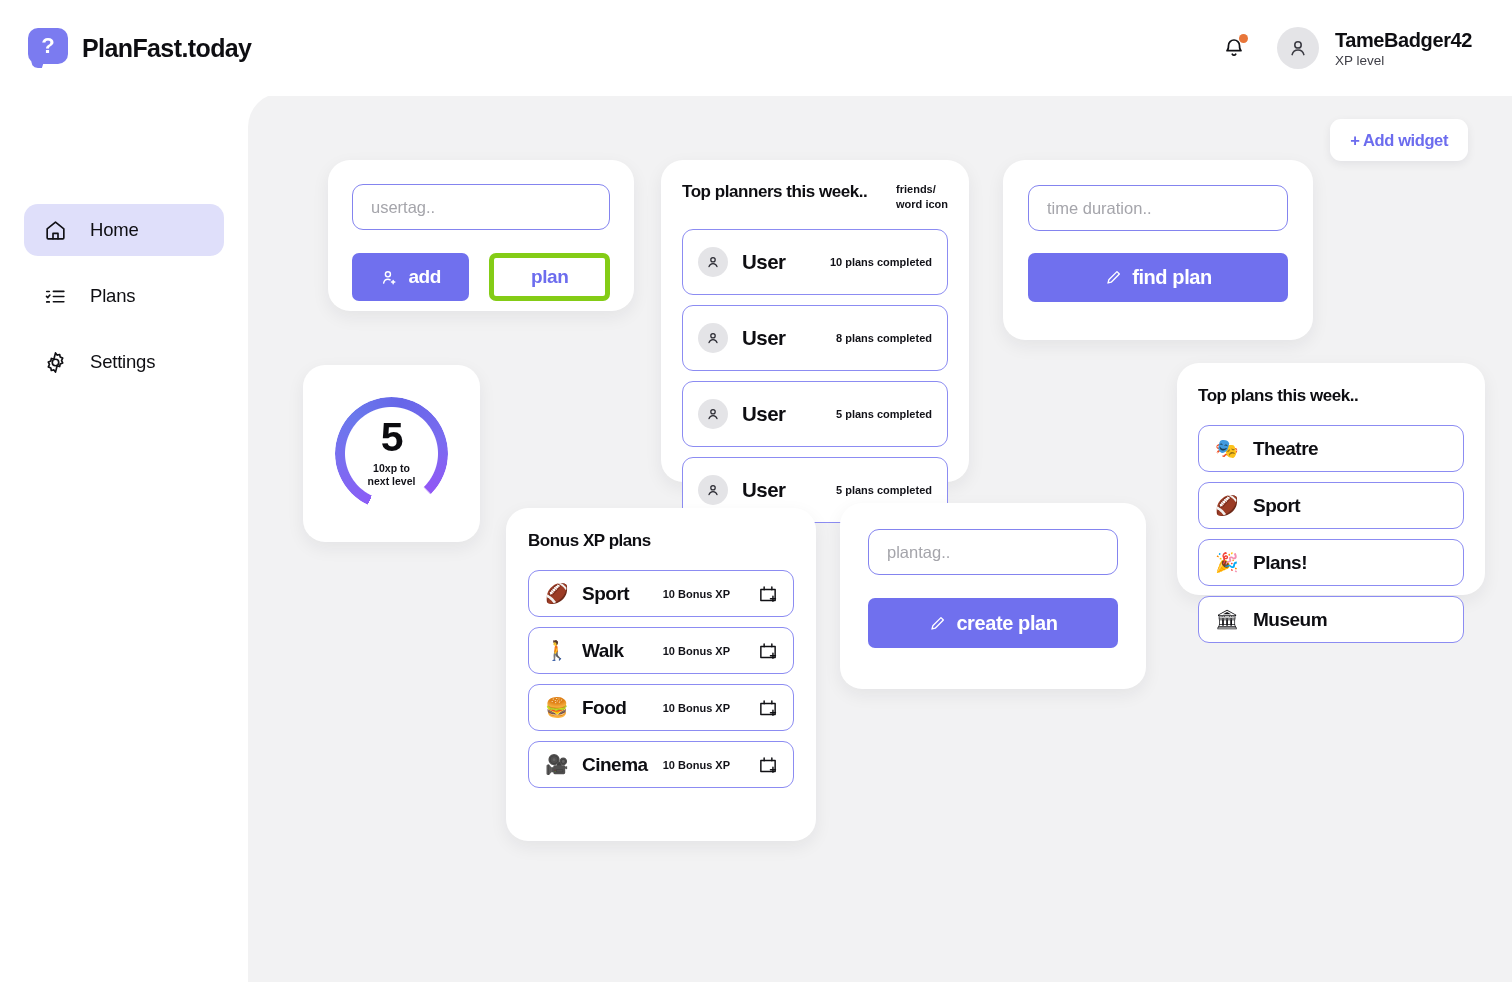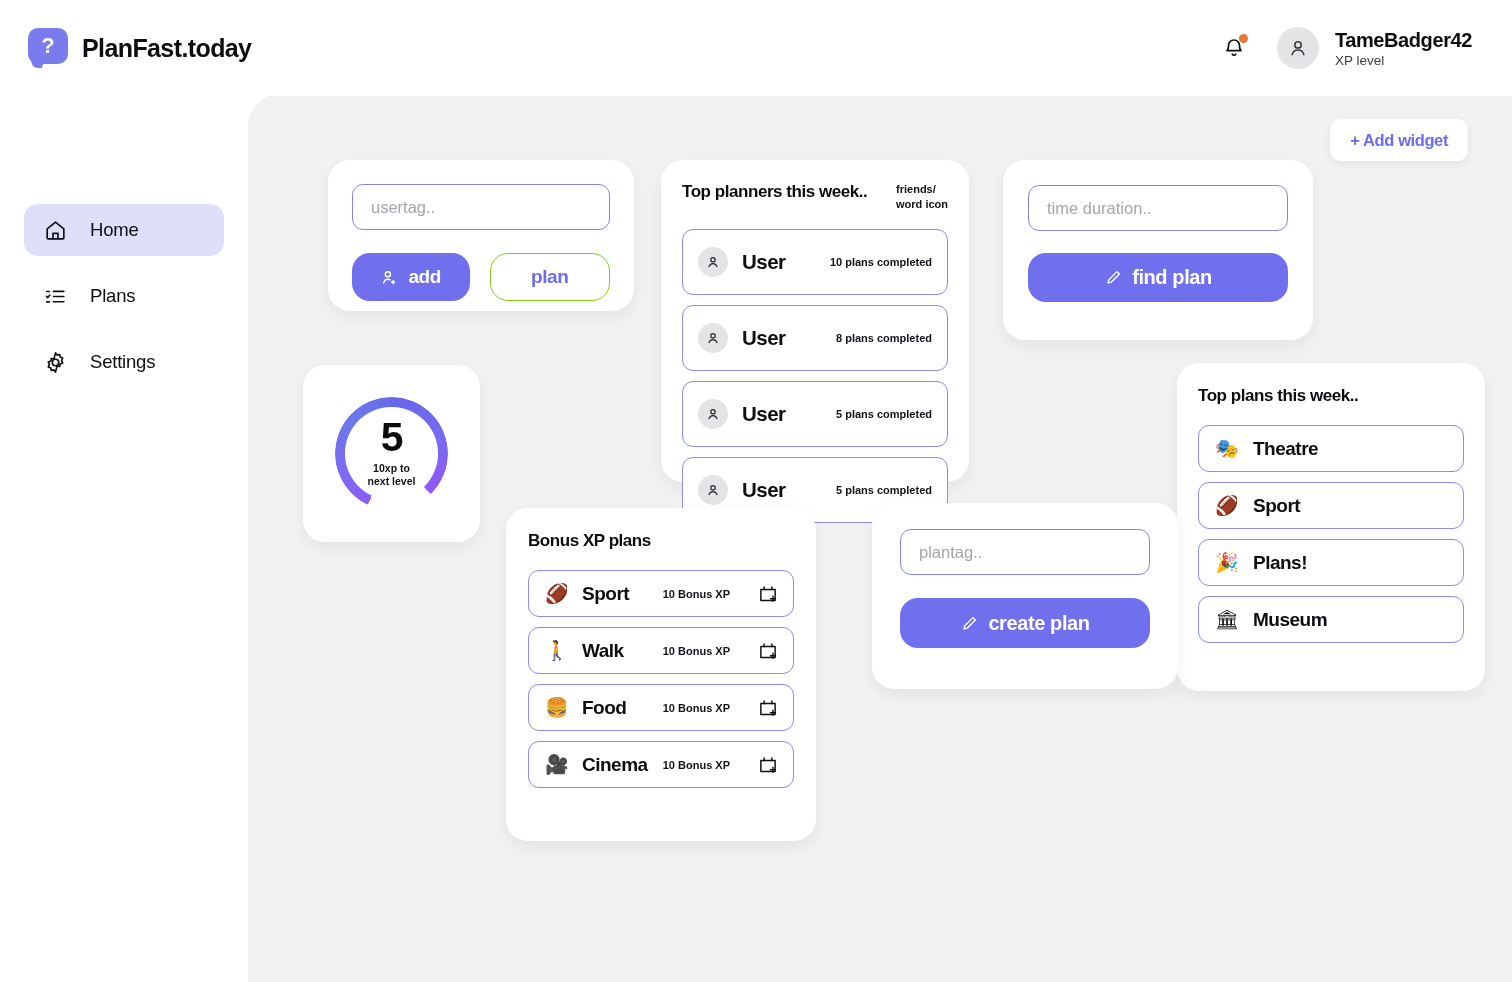--- a/index.html
+++ b/index.html
@@ -257,37 +257,37 @@
     font-family: inherit;
     font-size: 16.5px;
     color: #111115;
     background: #fff;
     outline: none;
   }
   .field::placeholder { color: #a5a5ab; }
 
   .btn {
     border: none;
-    border-radius: 18px;
+    border-radius: 7px;
     font-family: inherit;
     font-weight: 700;
     letter-spacing: -0.4px;
     cursor: pointer;
     display: flex;
     align-items: center;
     justify-content: center;
     gap: 9px;
   }
   .btn-primary {
     background: #7070ee;
     color: #ffffff;
   }
   .btn-outline {
     background: #ffffff;
-    border: 1px solid #84cc16;
+    border: 5px solid #84cc16;
     color: #6c6cee;
   }
 
   
   .pill {
     display: flex;
     align-items: center;
     border: 1px solid #8c8cf2;
     border-radius: 11px;
     background: #ffffff;
@@ -376,32 +376,32 @@
   }
 
   #w-topplanners { left: 413px; top: 67px; width: 308px; height: 322px; padding: 22px 21px; }
   #w-topplanners .hdr { display: flex; align-items: flex-start; justify-content: space-between; }
   #w-topplanners .list { margin-top: 18px; display: flex; flex-direction: column; gap: 10px; }
   #w-topplanners .pill { height: 66px; padding: 0 15px; gap: 14px; }
 
   #w-findplan { left: 755px; top: 67px; width: 310px; height: 180px; padding: 25px; }
   #w-findplan .btn { width: 100%; height: 49px; font-size: 20px; margin-top: 22px; }
 
-  #w-topplans { left: 929px; top: 270px; width: 308px; height: 328px; padding: 23px 21px; }
+  #w-topplans { left: 929px; top: 270px; width: 308px; height: 232px; padding: 23px 21px; }
   #w-topplans .list { margin-top: 19px; display: flex; flex-direction: column; gap: 10px; }
   #w-topplans .pill { height: 47px; padding: 0 16px; gap: 14px; }
   #w-topplans .pill-name { font-size: 19px; }
 
   #w-bonus { left: 258px; top: 415px; width: 310px; height: 333px; padding: 23px 22px; }
   #w-bonus .list { margin-top: 19px; display: flex; flex-direction: column; gap: 10px; }
   #w-bonus .pill { height: 47px; padding: 0 14px 0 16px; gap: 13px; }
   #w-bonus .pill-name { font-size: 19px; }
   #w-bonus .cal { margin-left: 14px; display: flex; align-items: center; flex: none; }
 
-  #w-createplan { left: 592px; top: 410px; width: 306px; height: 186px; padding: 26px 28px; margin-left: 32px; }
+  #w-createplan { left: 592px; top: 410px; width: 306px; height: 186px; padding: 26px 28px; }
   #w-createplan .btn { width: 100%; height: 50px; font-size: 20px; margin-top: 23px; }
 
   .emoji { font-family: "DejaVu Sans", sans-serif; }
 </style>
 </head>
 <body>
 
 <div class="app">
 
   <div class="header">

